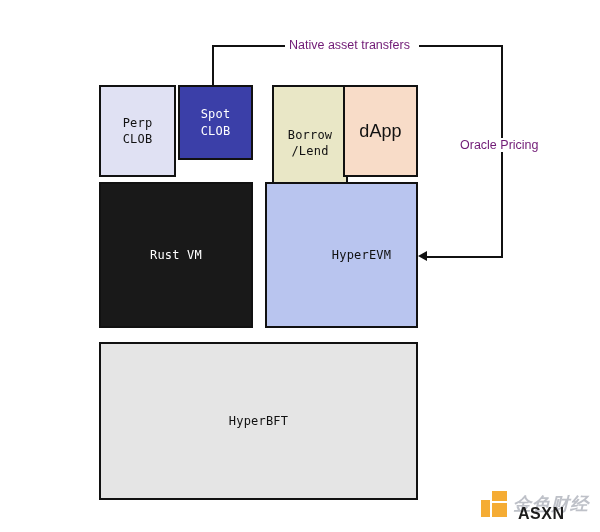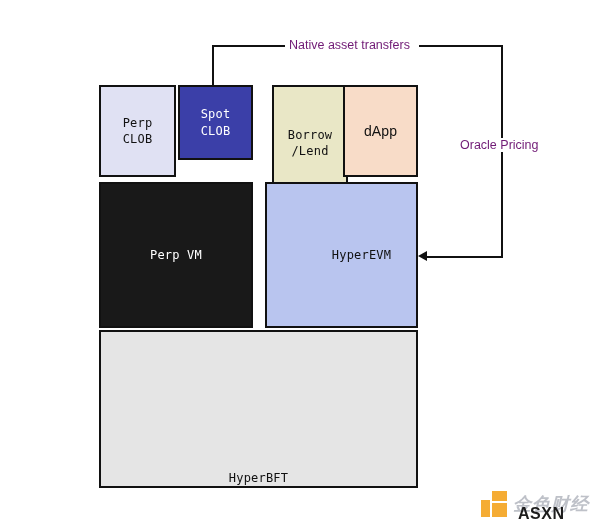--- a/index.html
+++ b/index.html
@@ -34,21 +34,21 @@
   .box .label {
     font-family: "DejaVu Sans Mono", "Liberation Mono", monospace;
     font-size: 12px;
     line-height: 1.35;
     letter-spacing: 0.2px;
     color: #111111;
     white-space: pre-line;
   }
   .box .label.sans {
     font-family: "Liberation Sans", sans-serif;
-    font-size: 14px;
+    font-size: 18px;
     letter-spacing: 0.1px;
   }
 
   
   #box-perp-clob {
     left: 99px; top: 85px; width: 77px; height: 92px;
     background: #e0e1f3;
   }
   #box-spot-clob {
     left: 178px; top: 85px; width: 75px; height: 75px;
@@ -71,23 +71,22 @@
   }
   #box-rust-vm .label { color: #ffffff; }
 
   #box-hyperevm {
     left: 265px; top: 182px; width: 153px; height: 146px;
     background: #b9c5ef;
     padding-left: 40px;
   }
 
   #box-hyperbft {
-    left: 99px; top: 330px; width: 319px; height: 158px;
+    left: 99px; top: 342px; width: 319px; height: 158px;
     background: #e5e5e5;
-    align-items: flex-end;
   }
 
   
   .line {
     position: absolute;
     background: #111111;
   }
   .line.h { height: 2px; }
   .line.v { width: 2px; }
 
@@ -211,21 +210,21 @@
   <div class="box" id="box-borrow-lend">
     <span class="label">Borrow
 /Lend</span>
   </div>
 
   <div class="box" id="box-dapp">
     <span class="label sans">dApp</span>
   </div>
 
   <div class="box" id="box-rust-vm">
-    <span class="label">Perp VM</span>
+    <span class="label">Rust VM</span>
   </div>
 
   <div class="box" id="box-hyperevm">
     <span class="label">HyperEVM</span>
   </div>
 
   <div class="box" id="box-hyperbft">
     <span class="label">HyperBFT</span>
   </div>
 

